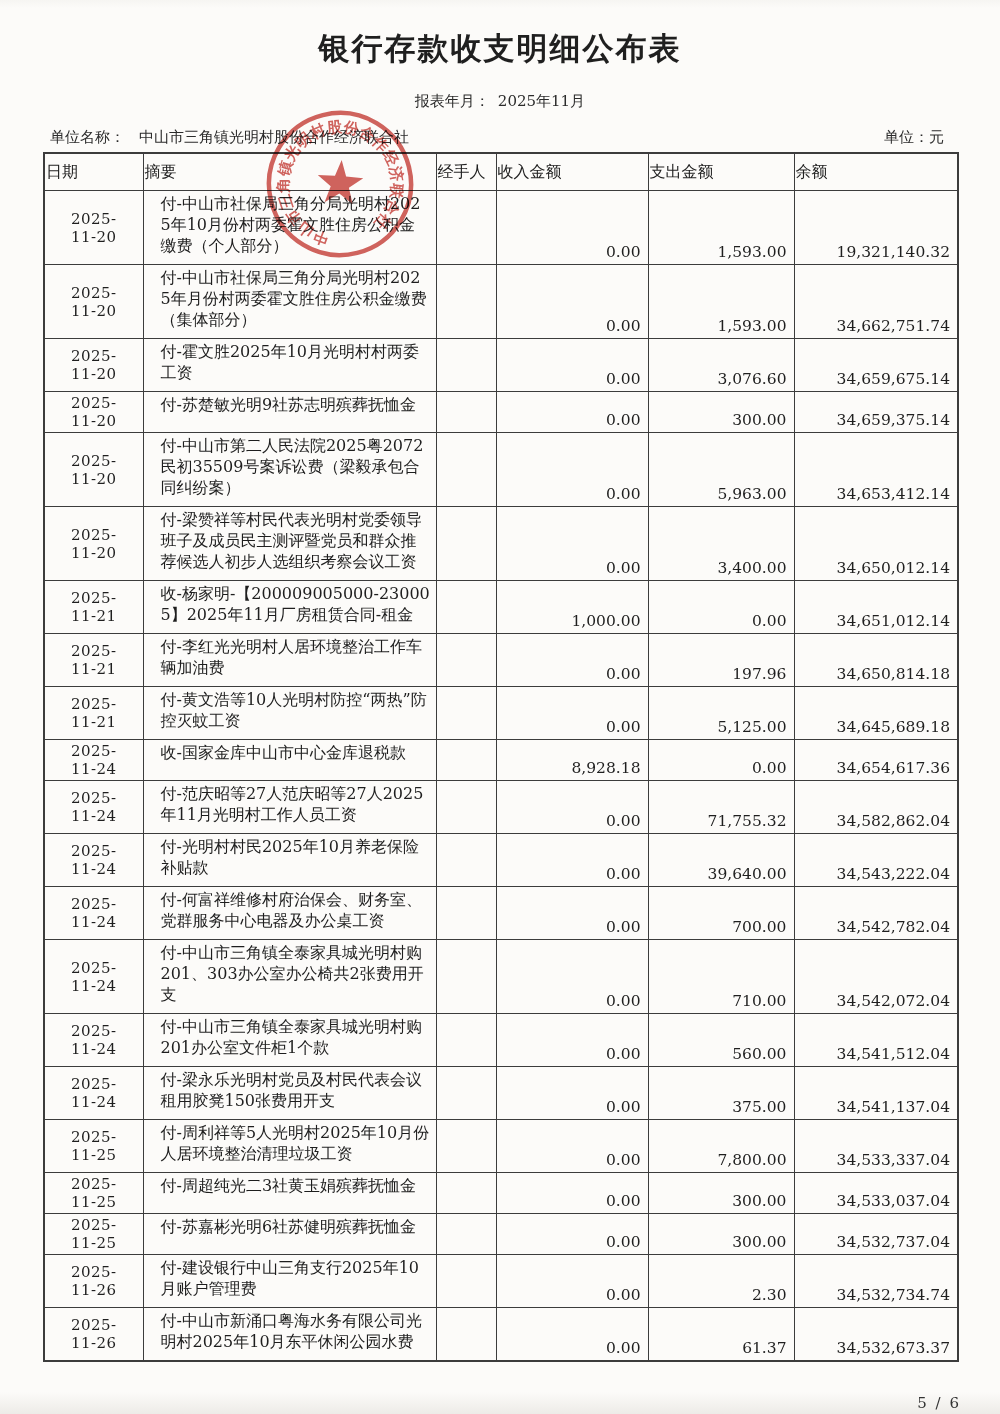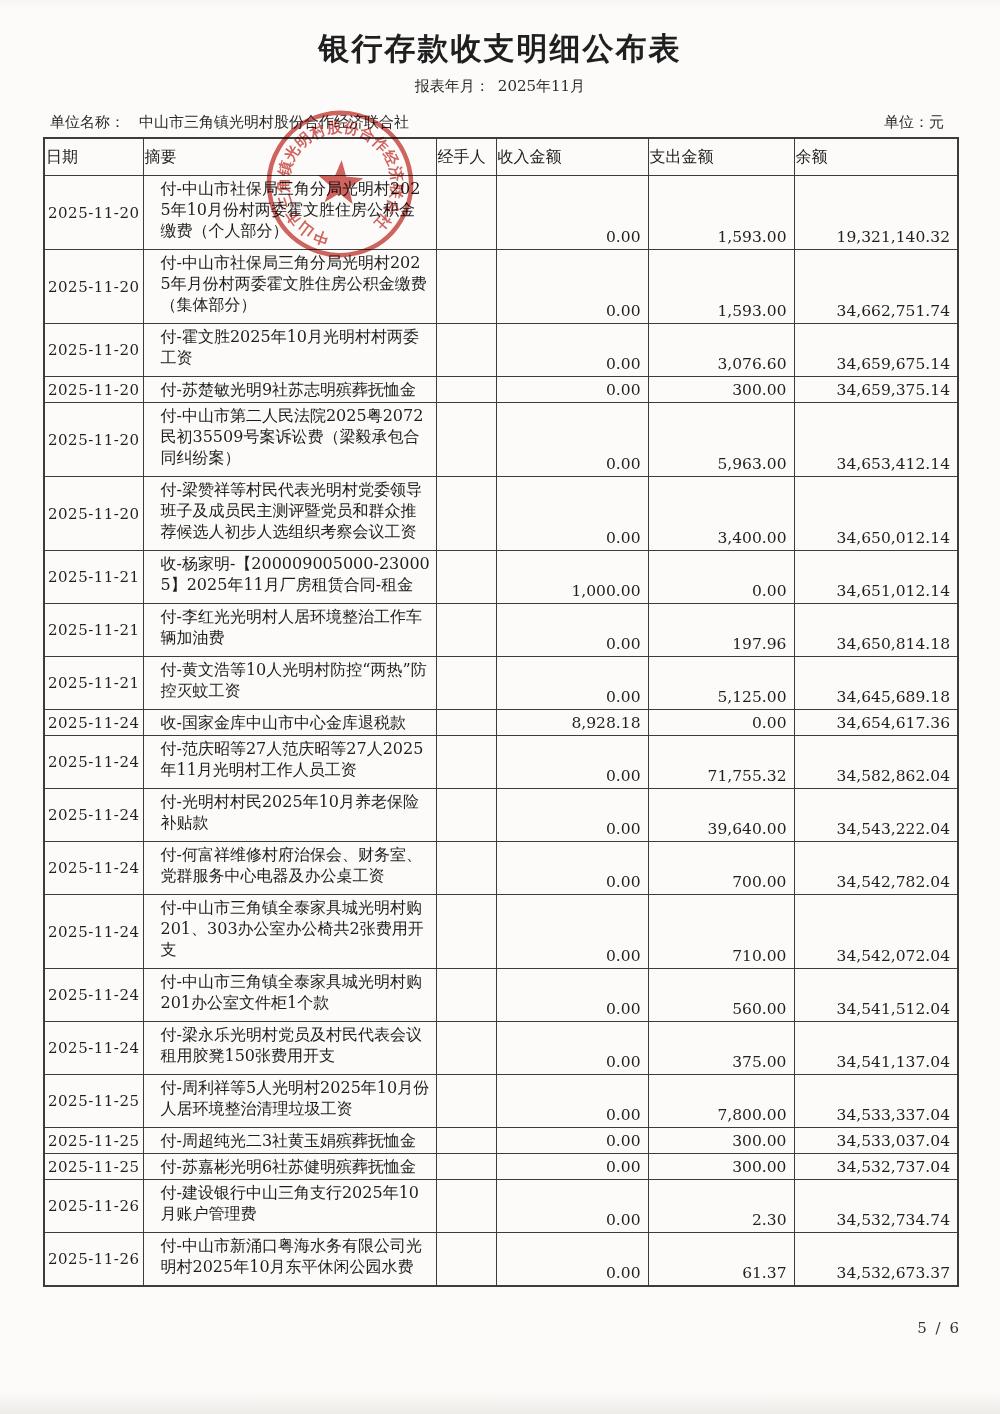--- a/index.html
+++ b/index.html
@@ -17,21 +17,21 @@
   }
   .doc-title {
     padding-top: 28px;
     text-align: center;
     font-size: 31px;
     font-weight: 700;
     letter-spacing: 2px;
     color: #1f1f1f;
   }
   .doc-subtitle {
-    margin-top: 7px;
+    margin-top: 22px;
     text-align: center;
     font-size: 15px;
     color: #2b2b2b;
   }
   .doc-subtitle .gap { display: inline-block; width: 8px; }
   .meta-row {
     margin: 17px 56px 5px 50px;
     display: flex;
     justify-content: space-between;
     align-items: flex-end;
@@ -57,21 +57,21 @@
     text-align: left;
     vertical-align: middle;
     color: #222;
   }
   td.c-date {
     text-align: center;
     vertical-align: middle;
     font-size: 15px;
     letter-spacing: 0.5px;
     color: #1f1f1f;
-    padding: 2px 2px;
+    padding: 2px 17px;
   }
   td.c-sum {
     vertical-align: top;
     font-size: 16px;
     line-height: 21px;
     padding: 2px 5px 2px 17px;
     color: #1e1e1e;
     word-break: break-all;
   }
   tr.tall td.c-sum { padding-bottom: 8px; }

